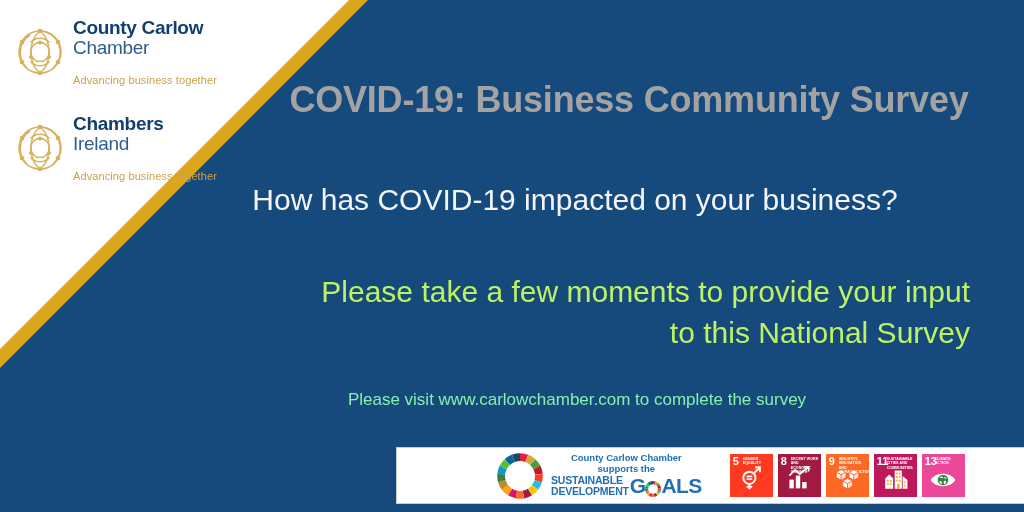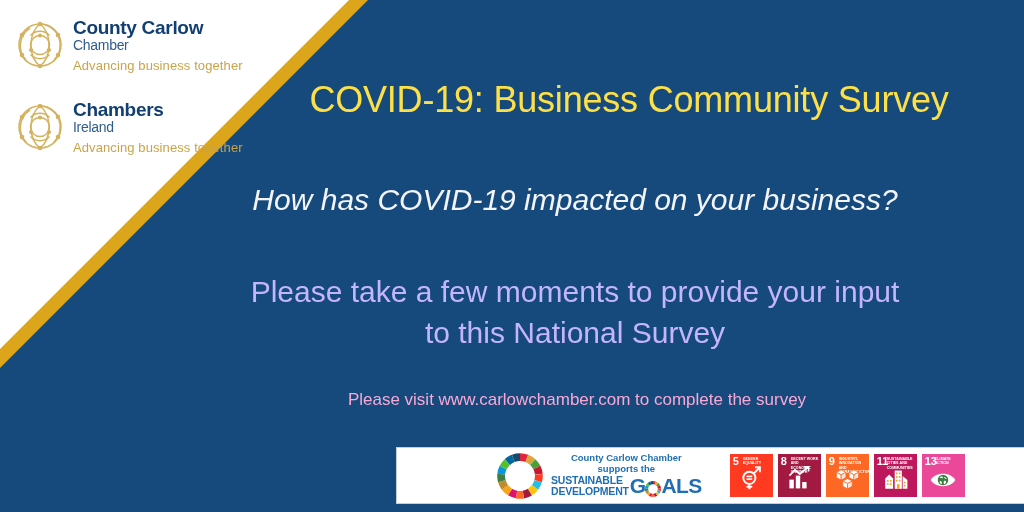--- a/index.html
+++ b/index.html
@@ -61,78 +61,77 @@
     line-height: 1;
   }
   .logo-line1 {
     font-size: 19px;
     font-weight: bold;
     color: #123f72;
     letter-spacing: -0.3px;
     white-space: nowrap;
   }
   .logo-line2 {
-    font-size: 14px;
+    font-size: 19px;
     font-weight: normal;
     color: #2f5d8c;
     letter-spacing: -0.3px;
     margin-top: 1px;
     white-space: nowrap;
   }
   .logo-tag {
-    font-size: 13px;
+    font-size: 11px;
     color: #c9a34a;
     letter-spacing: 0.1px;
-    margin-top: 7px;
+    margin-top: 18px;
     white-space: nowrap;
   }
 
   
   .headline {
     position: absolute;
     left: 250px;
     top: 79px;
     width: 758px;
     text-align: center;
     font-size: 36px;
-    font-weight: normal;
-    color: #fde047;
+    font-weight: bold;
+    color: #a3a3a3;
     letter-spacing: -0.2px;
     white-space: nowrap;
   }
   .subhead {
     position: absolute;
     left: 190px;
     top: 183px;
     width: 770px;
     text-align: center;
     font-size: 30px;
     color: #f3f5f8;
     font-weight: normal;
-    font-style: italic;
   }
   .bodycopy {
     position: absolute;
     left: 180px;
     top: 272px;
     width: 790px;
-    text-align: center;
+    text-align: right;
     font-size: 30px;
-    color: #c4b5fd;
+    color: #bef264;
     line-height: 1.36;
     font-weight: normal;
   }
   .visit-line {
     position: absolute;
     left: 182px;
     top: 390px;
     width: 790px;
     text-align: center;
     font-size: 17px;
-    color: #f9a8d4;
+    color: #86efac;
     font-weight: normal;
   }
 
   
   .sdg-banner {
     position: absolute;
     left: 396px;
     top: 447px;
     width: 688px;
     height: 57px;

